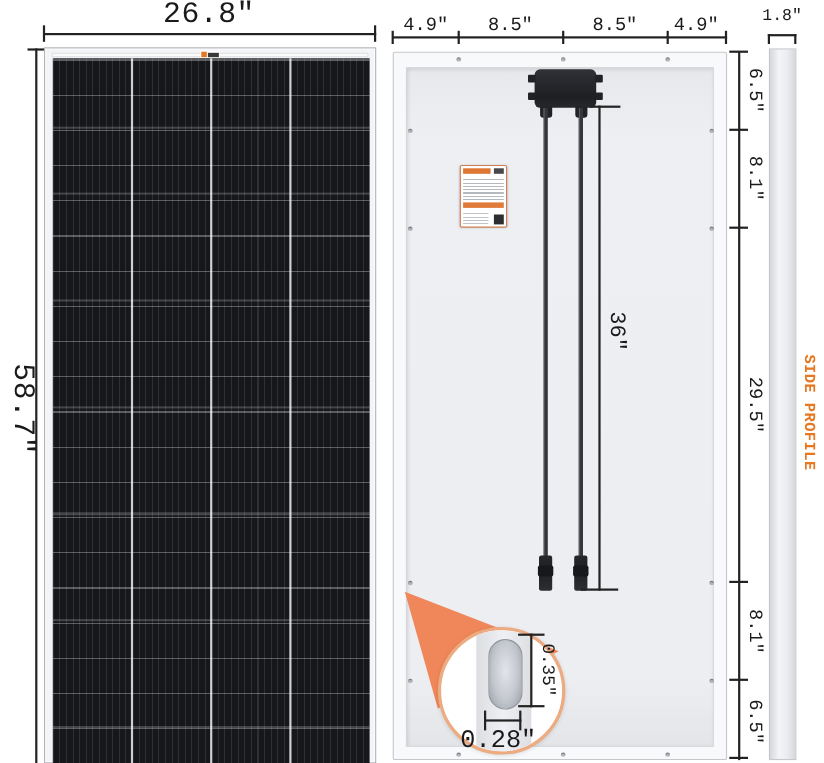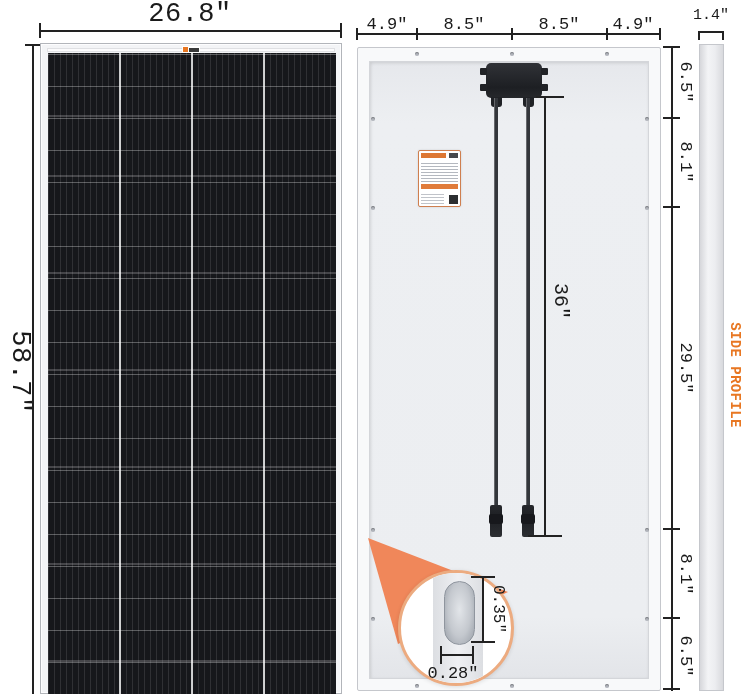--- a/index.html
+++ b/index.html
@@ -135,21 +135,21 @@
   <div class="htext mid" style="left:464px;top:24px;">8.5″</div>
   <div class="htext mid" style="left:559px;top:24px;">8.5″</div>
   <div class="htext mid" style="left:633px;top:24px;">4.9″</div>
   <div class="hline" style="left:357px;top:33px;width:304px;"></div>
   <div class="vline" style="left:356px;top:28px;height:12px;"></div>
   <div class="vline" style="left:416px;top:28px;height:12px;"></div>
   <div class="vline" style="left:511px;top:28px;height:12px;"></div>
   <div class="vline" style="left:606px;top:28px;height:12px;"></div>
   <div class="vline" style="left:659px;top:28px;height:12px;"></div>
 
-  <div class="htext sm" style="left:711px;top:15px;">1.4″</div>
+  <div class="htext sm" style="left:711px;top:15px;">1.8″</div>
   <div class="hline" style="left:698px;top:31px;width:26px;"></div>
   <div class="vline" style="left:698px;top:31px;height:9px;"></div>
   <div class="vline" style="left:722px;top:31px;height:9px;"></div>
 
   <div class="panel-back">
     <div class="back-inner"></div>
   </div>
 
   <div class="dot" style="left:415px;top:52px;"></div>
   <div class="dot" style="left:510px;top:52px;"></div>
@@ -219,15 +219,15 @@
     <div class="mag-band"></div>
     <div class="mag-pill"></div>
   </div>
   <div class="mark hline" style="left:471px;top:576px;width:24px;"></div>
   <div class="mark hline" style="left:471px;top:641px;width:24px;"></div>
   <div class="mark vline" style="left:482px;top:576px;height:67px;"></div>
   <div class="vtext" style="left:498px;top:609px;font-size:16px;z-index:7;">0.35″</div>
   <div class="mark vline" style="left:440px;top:646px;height:18px;"></div>
   <div class="mark vline" style="left:472px;top:646px;height:18px;"></div>
   <div class="mark hline" style="left:440px;top:654px;width:34px;"></div>
-  <div class="htext" style="left:453px;top:673px;font-size:17px;z-index:7;">0.28″</div>
+  <div class="htext" style="left:453px;top:673px;font-size:23px;z-index:7;">0.28″</div>
 
 </div>
 
 </body></html>

